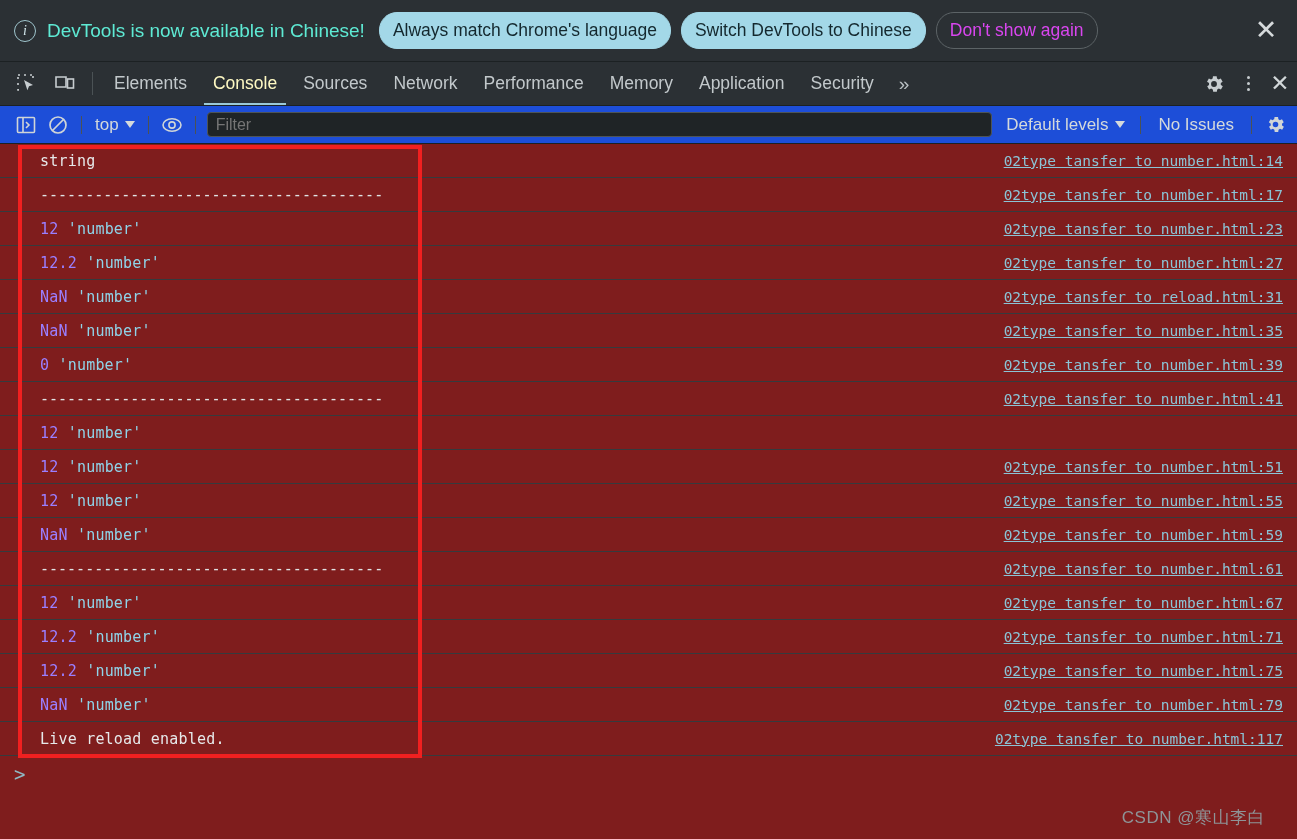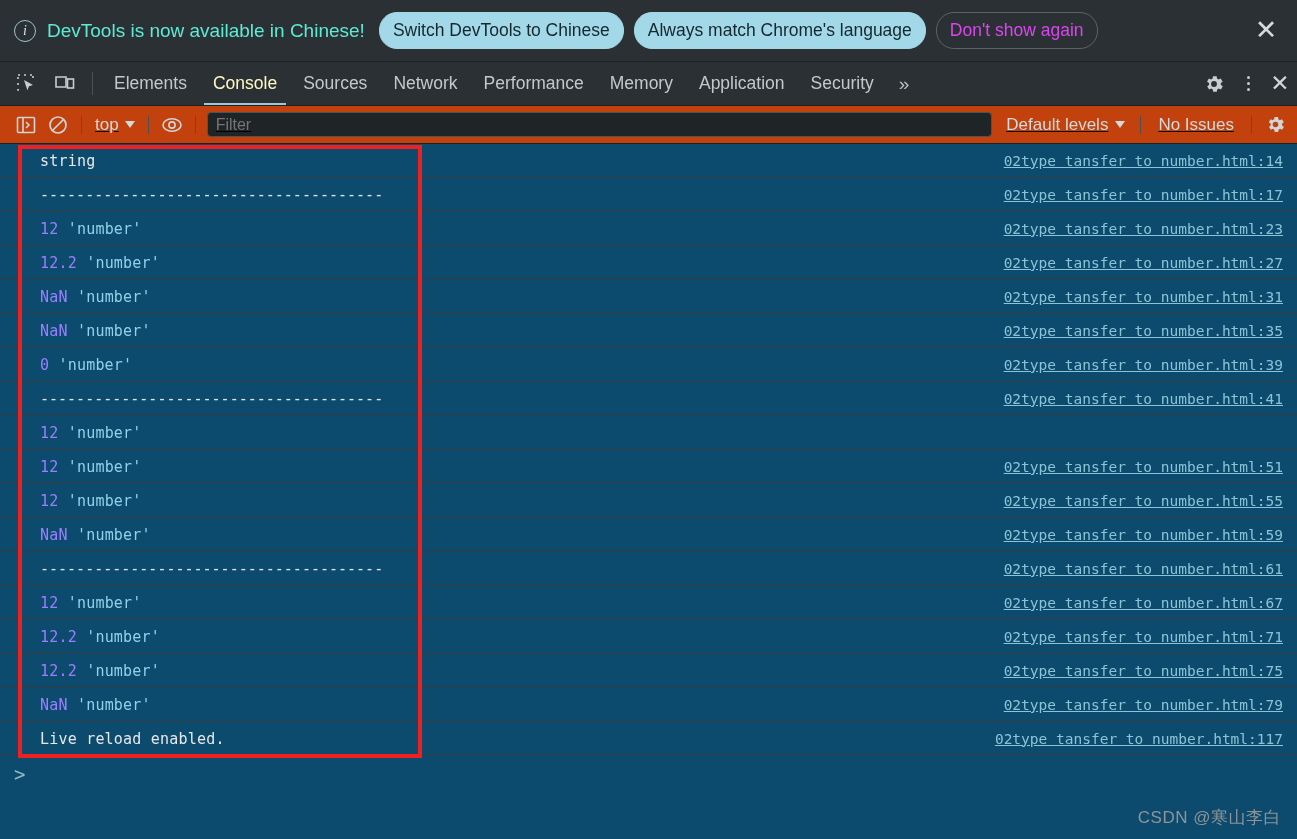--- a/index.html
+++ b/index.html
@@ -119,26 +119,25 @@
   .dots-vert i { width: 3px; height: 3px; border-radius: 50%; background: #c5cbce; display: block; }
   .close-tab {
     color: #d2d7d9; font-size: 23px; width: 34px;
     display: flex; align-items: center; justify-content: center; cursor: pointer;
     font-weight: 300;
   }
 
   
   #conbar {
     height: 38px;
-    background: #c2410c;
+    background: #1d4ed8;
     display: flex;
     align-items: center;
     border-bottom: 1px solid #1c2123;
     padding-left: 10px;
-    text-decoration: underline;
   }
   .cb-icon {
     width: 32px; height: 30px;
     display: flex; align-items: center; justify-content: center;
     cursor: pointer;
   }
   .cb-sep { width: 1px; height: 18px; background: #4b5255; margin: 0 7px; flex: 0 0 1px; }
   .ctx-select {
     display: flex; align-items: center; gap: 6px;
     color: #d4d9db; font-size: 17px; padding: 0 6px; cursor: pointer;
@@ -169,21 +168,21 @@
     display: flex; align-items: center; gap: 7px;
     color: #d4d9db; font-size: 17px; padding: 0 8px; cursor: pointer; white-space: nowrap;
   }
   .issues { color: #d4d9db; font-size: 17px; padding: 0 10px; cursor: pointer; white-space: nowrap; }
   .cb-right { display: flex; align-items: center; padding-right: 6px; }
 
   
   #console {
     position: relative;
     height: calc(839px - 62px - 44px - 38px);
-    background: #0c4a6e;
+    background: #7f1d1d;
     overflow: hidden;
   }
   .msg {
     position: relative;
     display: flex;
     align-items: center;
     justify-content: space-between;
     height: 34px;
     border-bottom: 1px solid #353b3e;
     padding: 0 14px 0 40px;
@@ -221,36 +220,36 @@
   #prompt-row {
     display: flex; align-items: center;
     height: 36px;
     padding-left: 14px;
   }
   #prompt-row .chev { color: #8fb9c4; font-size: 19px; font-family: "DejaVu Sans Mono", monospace; }
 
   
   #watermark {
     position: absolute;
-    right: 16px;
+    right: 32px;
     bottom: 10px;
     color: #8e9497;
     font-size: 17px;
     font-family: "Liberation Sans", sans-serif;
     letter-spacing: .5px;
   }
 </style>
 </head>
 <body>
 
 <div id="infobar">
   <div class="info-icon">i</div>
   <div class="info-text">DevTools is now available in Chinese!</div>
+  <button class="ib-btn primary">Always match Chrome's language</button>
   <button class="ib-btn primary">Switch DevTools to Chinese</button>
-  <button class="ib-btn primary">Always match Chrome's language</button>
   <button class="ib-btn ghost">Don't show again</button>
   <div class="spacer"></div>
   <div class="close-x">✕</div>
 </div>
 
 <div id="tabbar">
   <div class="tb-icon">
     <svg width="20" height="20" viewBox="0 0 20 20">
       <path d="M1 1h4M7 1h4M13 1h3v3M1 3v4M1 9v4M1 15v1h3" stroke="#c7cdd0" stroke-width="1.6" fill="none" stroke-dasharray="2 2"></path>
       <path d="M7 6l9 5-4 1.2-1.6 4z" fill="#c7cdd0"></path>
@@ -365,21 +364,21 @@
       <div class="msg">
         <div class="txt"><span class="tok-num">12</span><span class="tok-plain"> </span><span class="tok-str">'number'</span></div>
         <a class="src">02type tansfer to number.html:23</a>
       </div>
       <div class="msg">
         <div class="txt"><span class="tok-num">12.2</span><span class="tok-plain"> </span><span class="tok-str">'number'</span></div>
         <a class="src">02type tansfer to number.html:27</a>
       </div>
       <div class="msg">
         <div class="txt"><span class="tok-num">NaN</span><span class="tok-plain"> </span><span class="tok-str">'number'</span></div>
-        <a class="src">02type tansfer to number.html:31</a>
+        <a class="src">02type tansfer to reload.html:31</a>
       </div>
       <div class="msg">
         <div class="txt"><span class="tok-num">NaN</span><span class="tok-plain"> </span><span class="tok-str">'number'</span></div>
         <a class="src">02type tansfer to number.html:35</a>
       </div>
       <div class="msg">
         <div class="txt"><span class="tok-num">0</span><span class="tok-plain"> </span><span class="tok-str">'number'</span></div>
         <a class="src">02type tansfer to number.html:39</a>
       </div>
       <div class="msg">

